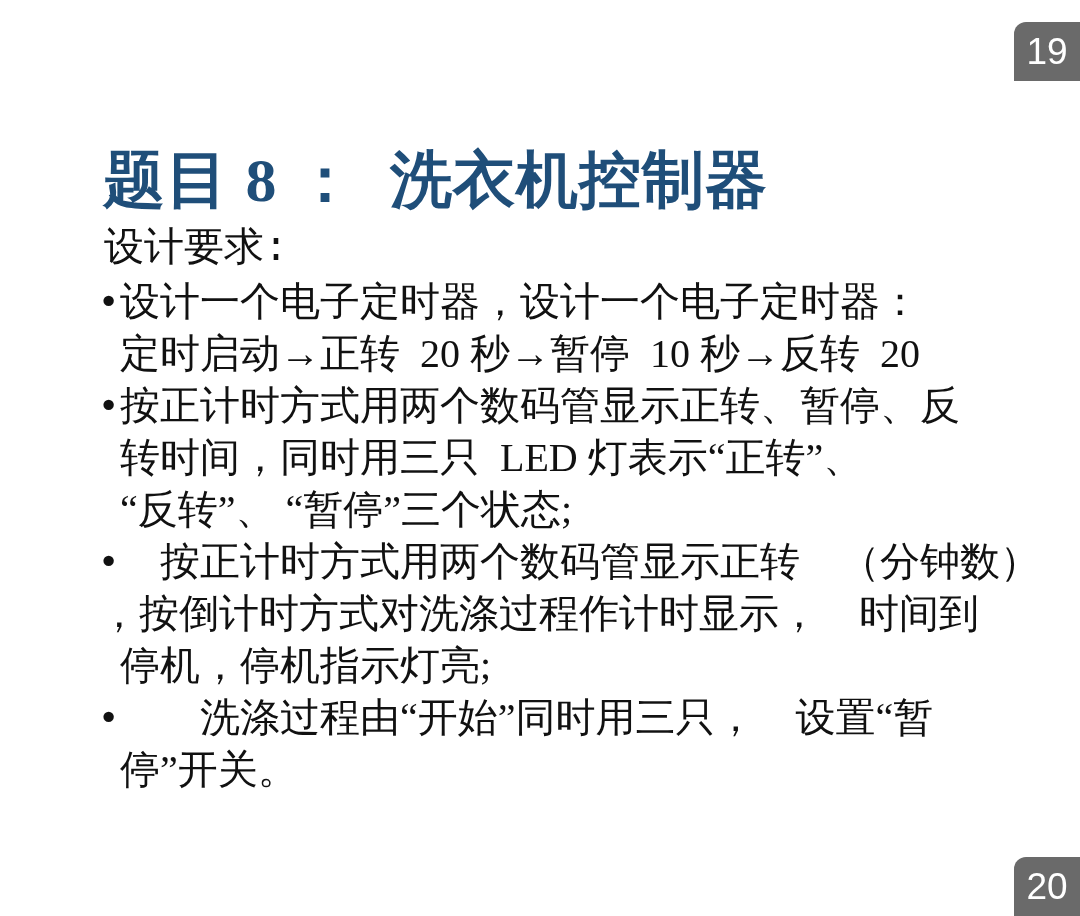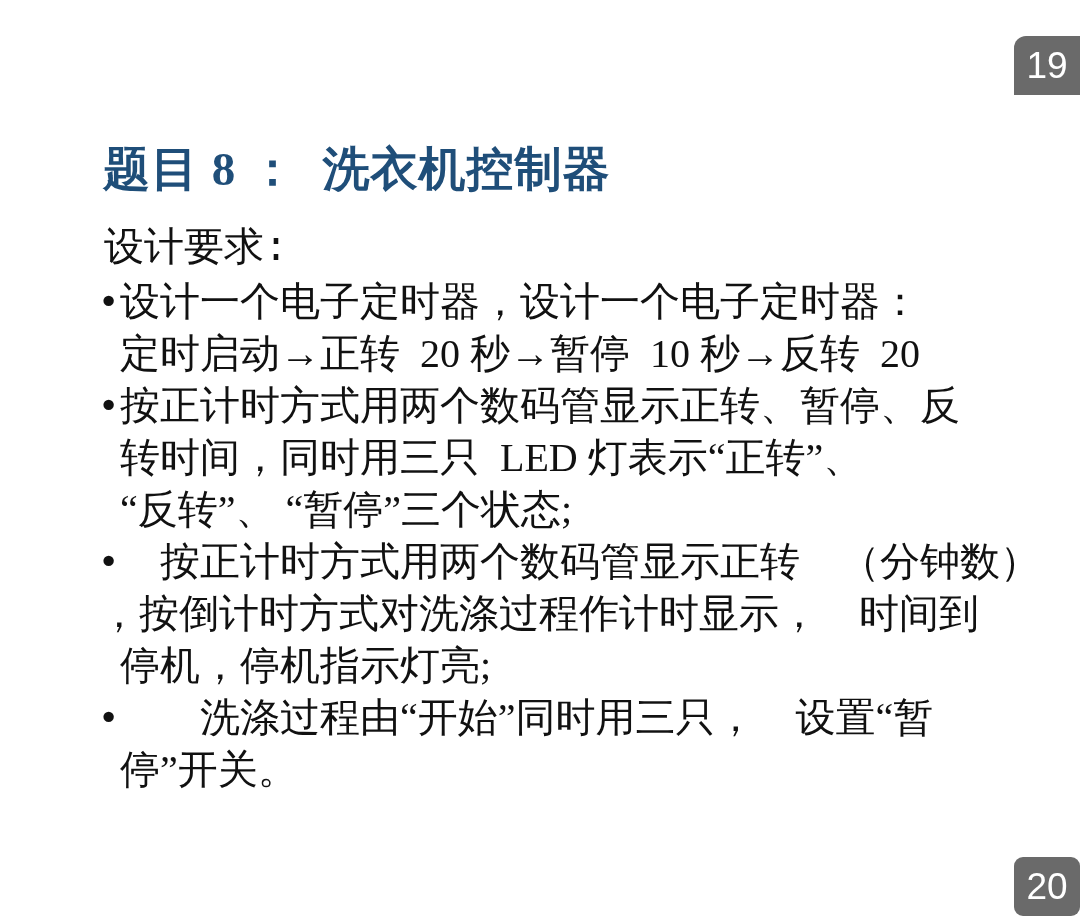--- a/index.html
+++ b/index.html
@@ -22,29 +22,29 @@
     height: 59px;
     background: var(--badge-bg, #6a6a6a);
     color: var(--badge-text, #ffffff);
     font-family: "Liberation Sans", "DejaVu Sans", sans-serif;
     font-size: 37px;
     display: flex;
     align-items: center;
     justify-content: center;
     border-radius: 12px 0 0 0;
   }
-  .badge-top { top: 36px; }
-  .badge-bottom { bottom: 0; border-radius: 9px; }
+  .badge-top { top: 22px; }
+  .badge-bottom { bottom: 0; }
 
   .title {
     position: absolute;
     left: 103px;
     top: 138px;
     margin: 0;
-    font-size: 47px;
+    font-size: 62px;
     font-weight: 700;
     color: var(--title-color, #1f4e79);
     letter-spacing: 1px;
     white-space: pre;
   }
 
   .body-text {
     position: absolute;
     left: 98px;
     top: 224px;

